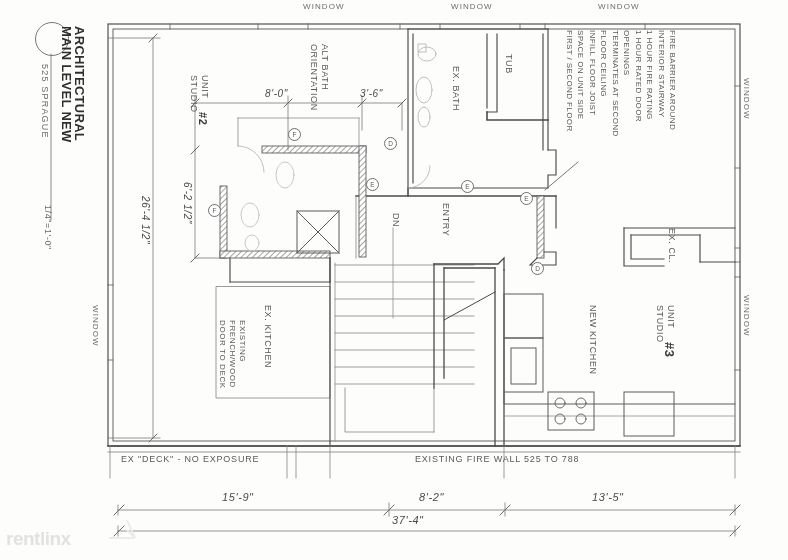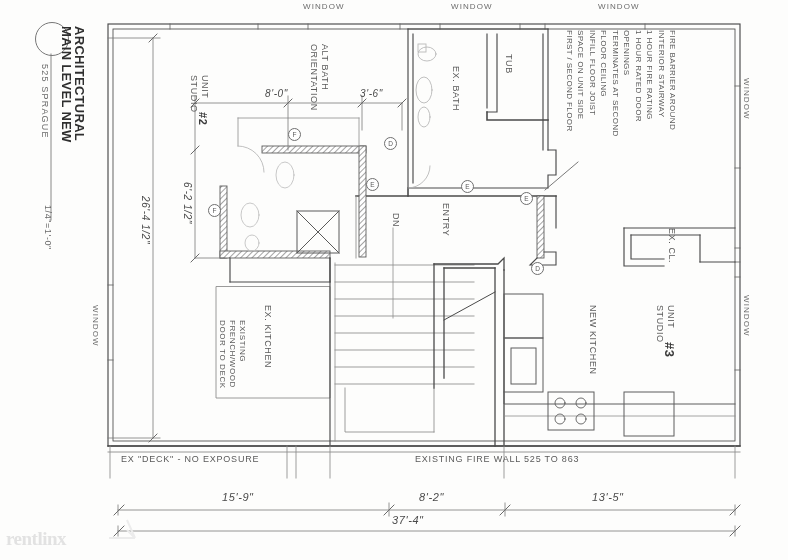--- a/index.html
+++ b/index.html
@@ -40,21 +40,21 @@
 
   
   #title-circle{
     position:absolute;left:35px;top:22px;width:32px;height:32px;
     border:1px solid #777;border-radius:50%;background:transparent;
   }
   
   #watermark{
     position:absolute;left:6px;top:528px;
     font-size:19px;font-weight:bold;color:#e2e2e2;
-    font-family:Liberation Serif, serif;letter-spacing:-.5px;
+    font-family:Liberation Sans, sans-serif;letter-spacing:-.5px;
   }
   #wm-mark{
     position:absolute;left:105px;top:516px;width:34px;height:26px;
   }
   
   .tag{
     position:absolute;width:11px;height:11px;border:1px solid #6f6f6f;
     border-radius:50%;font-size:6.5px;color:#5a5a5a;
     display:flex;align-items:center;justify-content:center;
     background:#fff;font-family:"Liberation Sans", sans-serif;
@@ -345,21 +345,21 @@
   <div class="lbl t9 rot-cw" style="left:329px;top:44px;">ALT BATH</div>
   <div class="lbl t9 rot-cw" style="left:318px;top:44px;">ORIENTATION</div>
 
   <div class="lbl t9 rot-cw" style="left:400px;top:213px;">DN</div>
 
   <div class="lbl t8 rot-cw" style="left:246px;top:320px;">EXISTING</div>
   <div class="lbl t8 rot-cw" style="left:236px;top:320px;">FRENCH/WOOD</div>
   <div class="lbl t8 rot-cw" style="left:226px;top:320px;">DOOR TO DECK</div>
 
   <div class="lbl t9" style="left:121px;top:455px;letter-spacing:.8px;">EX "DECK" - NO EXPOSURE</div>
-  <div class="lbl t9" style="left:415px;top:455px;letter-spacing:.8px;">EXISTING FIRE WALL 525 TO 863</div>
+  <div class="lbl t9" style="left:415px;top:455px;letter-spacing:.8px;">EXISTING FIRE WALL 525 TO 788</div>
 
   <div id="fire-note">
       <div class="lbl note rot-cw" style="left: 676px; top: 30px;">FIRE BARRIER AROUND</div>
       <div class="lbl note rot-cw" style="left: 664.5px; top: 30px;">INTERIOR STAIRWAY</div>
       <div class="lbl note rot-cw" style="left: 653px; top: 30px;">1 HOUR FIRE RATING</div>
       <div class="lbl note rot-cw" style="left: 641.5px; top: 30px;">1 HOUR RATED DOOR</div>
       <div class="lbl note rot-cw" style="left: 630px; top: 30px;">OPENINGS</div>
       <div class="lbl note rot-cw" style="left: 618.5px; top: 30px;">TERMINATES AT SECOND</div>
       <div class="lbl note rot-cw" style="left: 607px; top: 30px;">FLOOR CEILING</div>
       <div class="lbl note rot-cw" style="left: 595.5px; top: 30px;">INFILL FLOOR JOIST</div>

